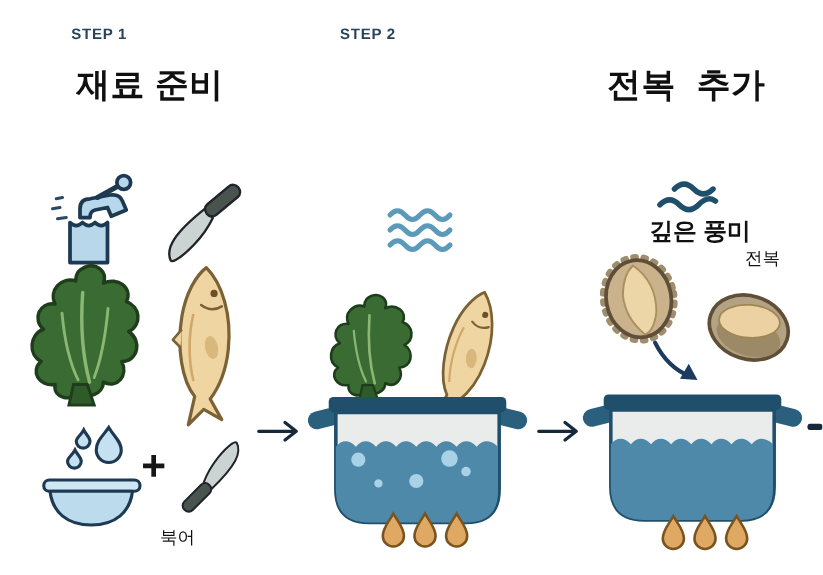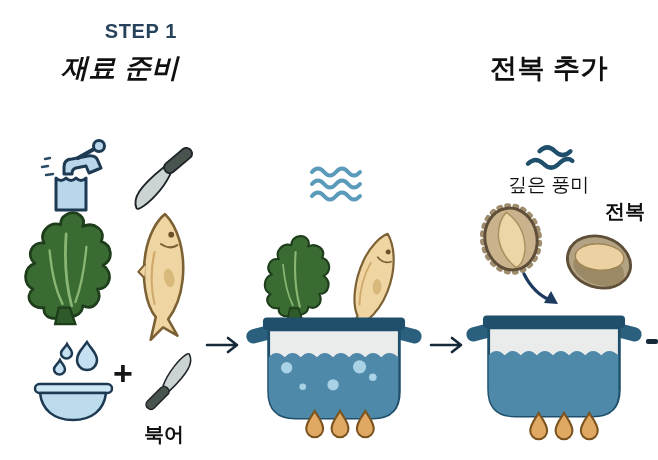--- a/index.html
+++ b/index.html
@@ -1,36 +1,37 @@
 <!DOCTYPE html>
 <html><head>
 <meta charset="utf-8">
 <style>
   html,body{margin:0;padding:0;}
   body{font-family:"Liberation Sans","DejaVu Sans",sans-serif;background:#fff;}
   .canvas{position:relative;width:658px;height:460px;background:#fff;overflow:hidden;}
   .abs{position:absolute;}
-  .step-label{font-size:20px;font-weight:600;color:#27435c;letter-spacing:.6px;text-align:right;}
+  .step-label{font-size:12px;font-weight:600;color:#27435c;letter-spacing:.6px;text-align:left;}
   .step-title{font-size:27px;font-weight:800;color:#101010;letter-spacing:.5px;text-align:center;white-space:nowrap;}
-  .small-label{font-size:20px;font-weight:700;color:#101010;text-align:center;}
-  .flavor-label{font-size:19px;font-weight:400;color:#101010;text-align:left;white-space:nowrap;}
+  .small-label{font-size:14px;font-weight:400;color:#101010;}
+  .flavor-label{font-size:19px;font-weight:700;color:#101010;text-align:center;white-space:nowrap;}
   .plus{font-size:34px;font-weight:700;color:#161616;line-height:34px;text-align:center;}
   svg{display:block;overflow:visible;}
   .edge-dash{width:12px;height:5px;background:#16293b;border-radius:2px;}
 </style>
 </head>
 <body>
 
 <div class="canvas">
 
   <div class="abs step-label" style="left:57px;top:20px;width:120px;">STEP 1</div>
-  <div class="abs step-title" style="left:35px;top:50px;width:170px;font-style:italic;">재료 준비</div>
+  <div class="abs step-title" style="left:35px;top:50px;width:170px;">재료 준비</div>
 
+  <div class="abs step-label" style="left:272px;top:20px;width:120px;">STEP 2</div>
 
-  <div class="abs step-title" style="left:464px;top:50px;width:170px;">전복 추가</div>
+  <div class="abs step-title" style="left:464px;top:50px;width:170px;font-family:Liberation Mono, monospace;">전복 추가</div>
 
   <svg class="abs" style="left:36px;top:136px;" width="76" height="78" viewBox="0 0 76 78">
     <g stroke="#2a4a63" stroke-width="2.4" stroke-linecap="round">
       <line x1="9" y1="23" x2="14" y2="22"></line>
       <line x1="6" y1="31" x2="12" y2="30"></line>
       <line x1="10" y1="39" x2="17" y2="38"></line>
     </g>
     <path d="M20 42 q5 5 10 0 q5 5 10 0 q5 5 10 0 V74 H20 Z" fill="#b9d7ea" stroke="#1d3a52" stroke-width="3" stroke-linejoin="round"></path>
     <path d="M28 38 V31 Q28 23 36 23 L52 20 Q60 19 62 25 L65 32 L53 37 L50 30 L40 32 Q36 33 36 38 Z" fill="#b9d7ea" stroke="#1d3a52" stroke-width="3" stroke-linejoin="round"></path>
     <path d="M42 22 L60 12" stroke="#1d3a52" stroke-width="4" stroke-linecap="round"></path>

